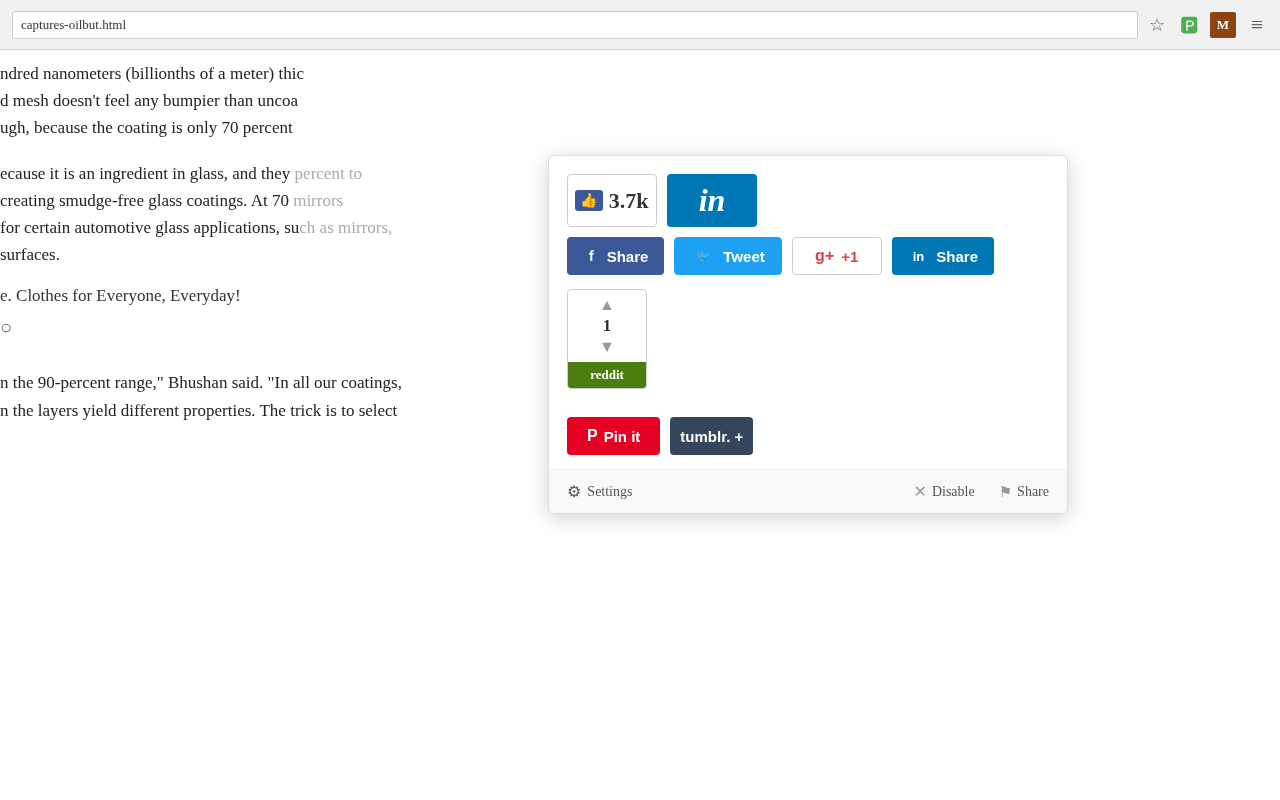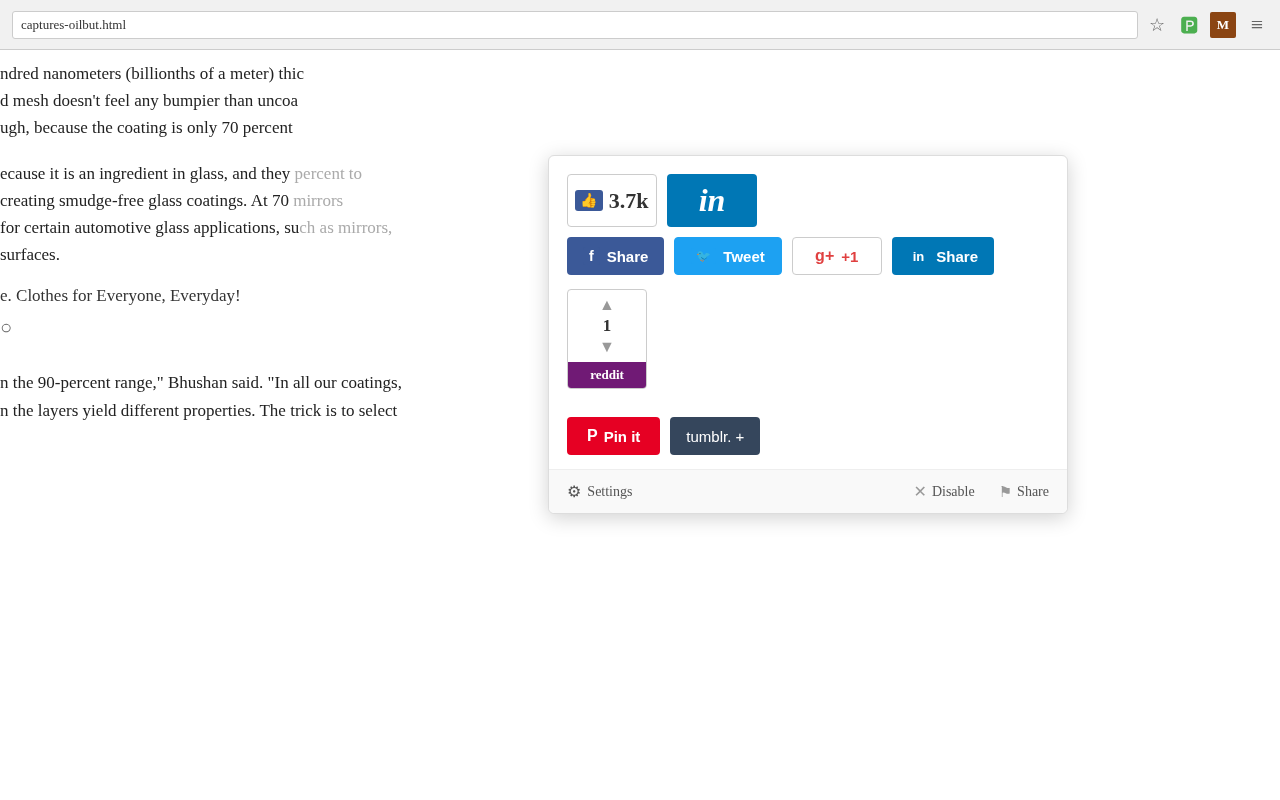--- a/index.html
+++ b/index.html
@@ -232,21 +232,21 @@
       color: #999;
     }
 
     .reddit-count {
       font-size: 17px;
       color: #333;
       font-weight: bold;
     }
 
     .reddit-label-bar {
-      background: #701a75;
+      background: #4d7c0f;
       color: white;
       width: 100%;
       text-align: center;
       font-size: 13px;
       font-weight: bold;
       padding: 5px 0;
     }
 
     
     .bottom-buttons-row {
@@ -267,23 +267,23 @@
       display: flex;
       align-items: center;
       gap: 6px;
     }
 
     .tumblr-btn {
       background: #35465c;
       color: white;
       border: none;
       border-radius: 4px;
-      padding: 10px 16px;
+      padding: 10px 10px;
       font-size: 15px;
-      font-weight: normal;
+      font-weight: bold;
       cursor: pointer;
       display: flex;
       align-items: center;
       gap: 6px;
     }
 
     
     .share-footer {
       border-top: 1px solid #eee;
       padding: 12px 0;

